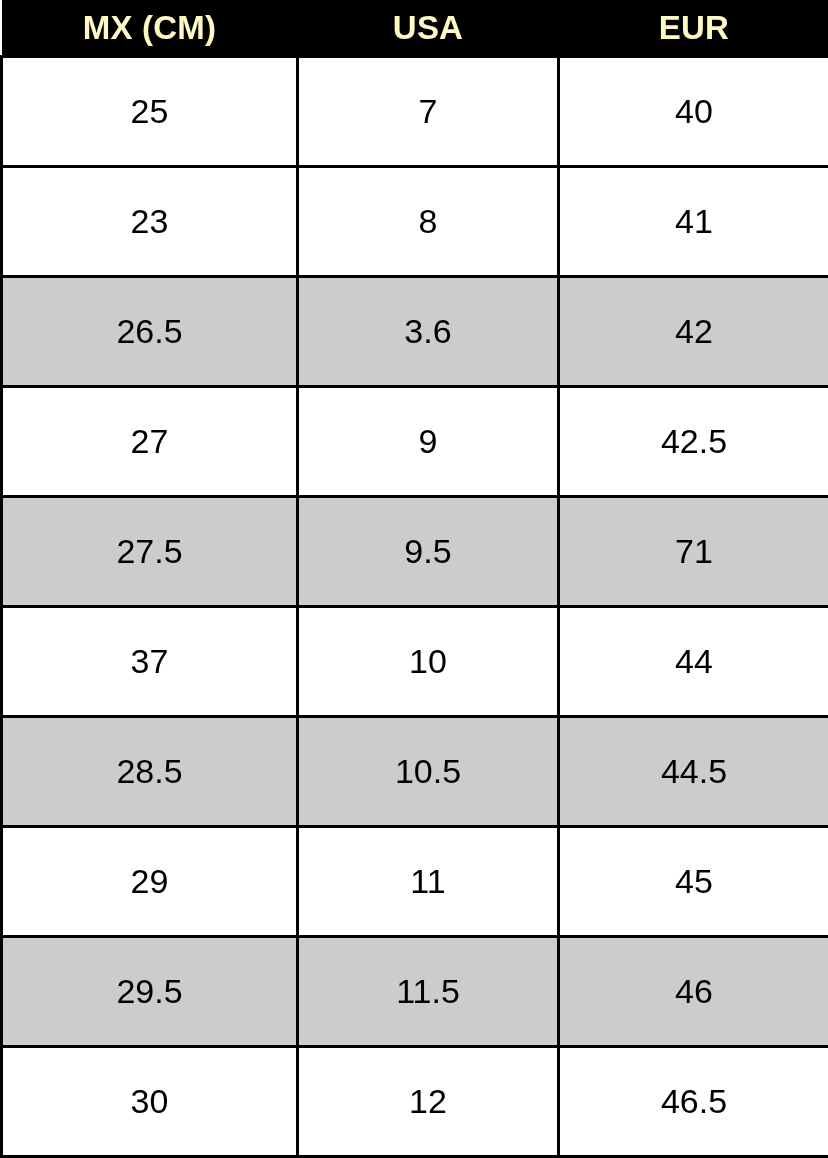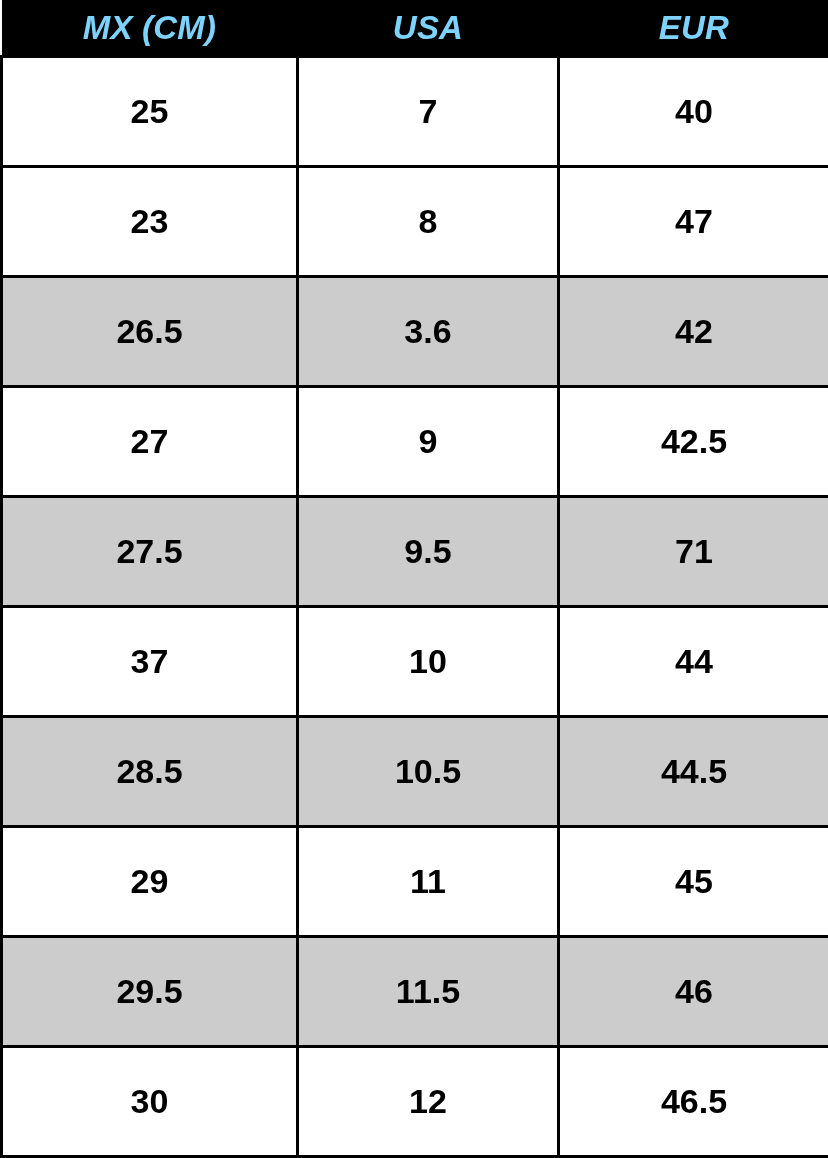--- a/index.html
+++ b/index.html
@@ -26,40 +26,39 @@
   #size-chart col.col-usa { width: 261px; }
   #size-chart col.col-eur { width: 271px; }
 
   
   #size-chart thead tr {
     background: #000000;
     height: 55px;
   }
   #size-chart thead th {
     background: #000000;
-    color: #7dd3fc;
+    color: #fef9c3;
     font-size: 33px;
     font-weight: bold;
     vertical-align: middle;
     padding: 0;
     border: none;
     letter-spacing: 0.2px;
     height: 55px;
     line-height: 55px;
     white-space: nowrap;
-    font-style: italic;
   }
 
   
   #size-chart tbody tr {
     height: 100px;
   }
   #size-chart tbody td {
     font-size: 34px;
-    font-weight: bold;
+    font-weight: normal;
     color: #000000;
     text-align: center;
     vertical-align: middle;
     padding: 0;
     height: 100px;
     border-left: 3px solid #000000;
     border-right: 3px solid #000000;
     border-top: 3px solid #000000;
     border-bottom: 3px solid #000000;
     box-sizing: border-box;
@@ -93,21 +92,21 @@
   </thead>
   <tbody id="chart-body">
       <tr class="row-white">
         <td>25</td>
         <td>7</td>
         <td>40</td>
       </tr>
       <tr class="row-white">
         <td>23</td>
         <td>8</td>
-        <td>47</td>
+        <td>41</td>
       </tr>
       <tr class="row-gray">
         <td>26.5</td>
         <td>3.6</td>
         <td>42</td>
       </tr>
       <tr class="row-white">
         <td>27</td>
         <td>9</td>
         <td>42.5</td>

